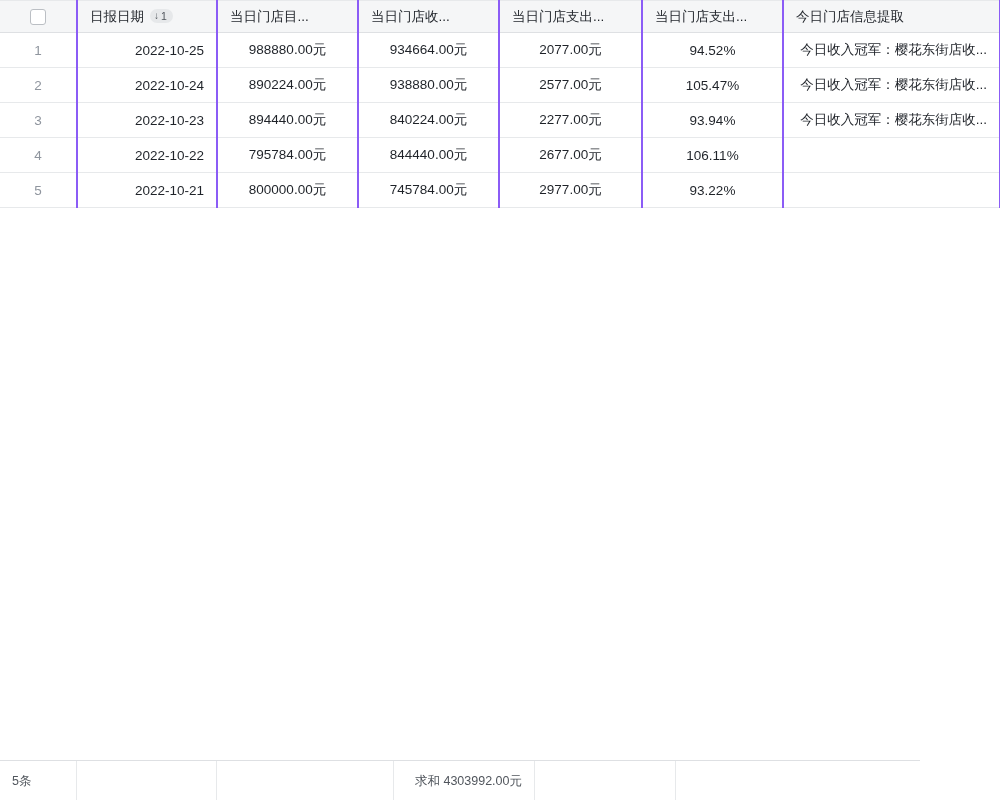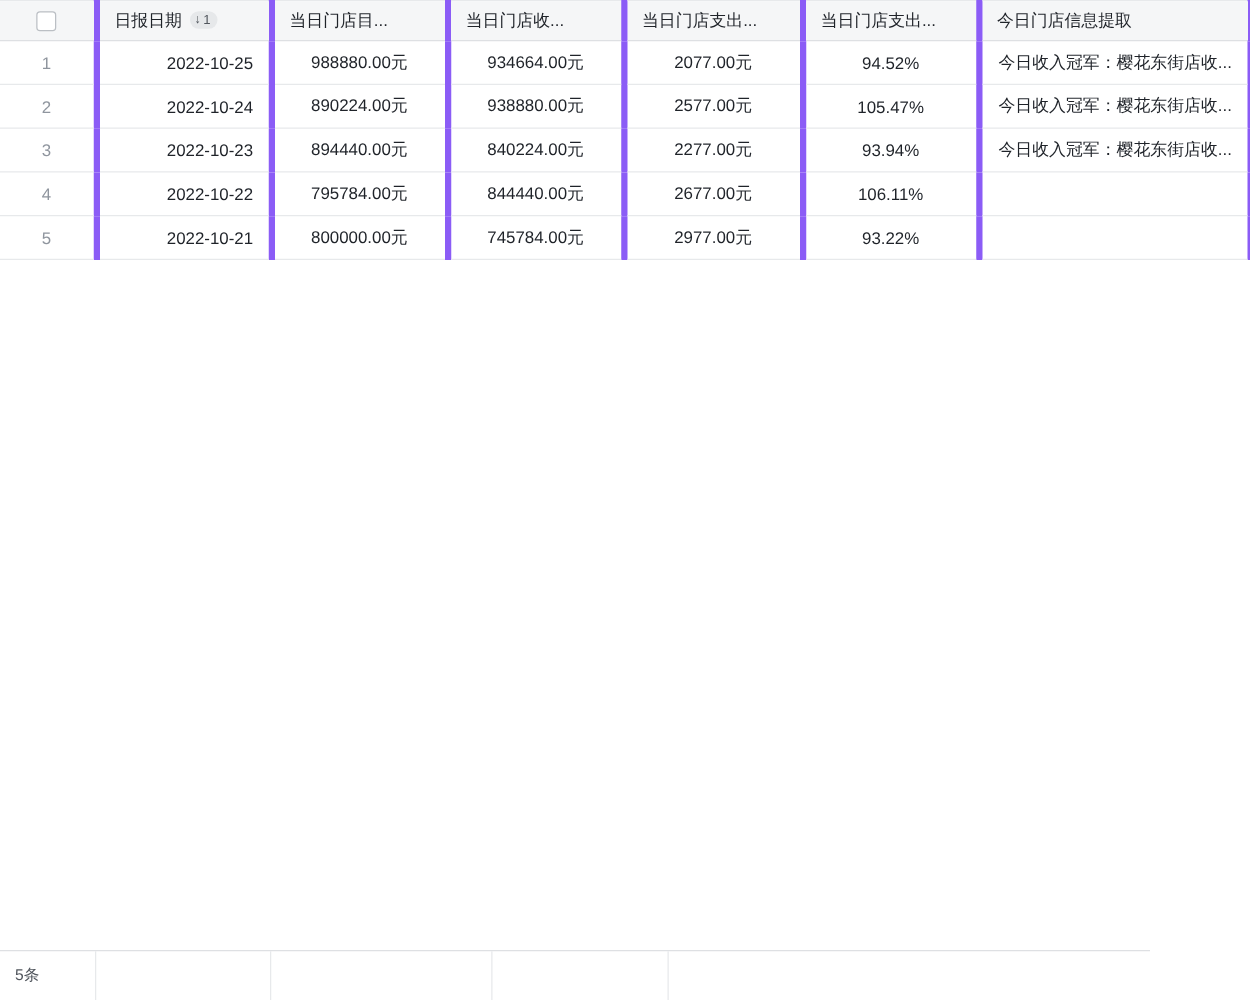--- a/index.html
+++ b/index.html
@@ -17,21 +17,21 @@
     width: 1000px;
     height: 800px;
     box-sizing: border-box;
   }
   table.grid {
     border-collapse: collapse;
     table-layout: fixed;
     width: 1000px;
   }
   table.grid td, table.grid th {
-    border-right: 5px solid #8b5cf6;
+    border-right: 2px solid #8b5cf6;
     border-bottom: 1px solid #e7e9eb;
     padding: 0 12px;
     box-sizing: border-box;
     font-weight: normal;
     font-size: 13.5px;
     overflow: hidden;
     white-space: nowrap;
     text-overflow: ellipsis;
   }
   
@@ -101,21 +101,20 @@
   .footer {
     position: absolute;
     left: 0;
     bottom: 0;
     width: 920px;
     height: 40px;
     border-top: 1px solid #dee0e3;
     box-sizing: border-box;
     display: flex;
     background: #ffffff;
-    align-items: center;
   }
   .footer .cell {
     border-right: 1px solid #e7e9eb;
     box-sizing: border-box;
     height: 40px;
     display: flex;
     align-items: center;
     padding: 0 12px;
     font-size: 13px;
     color: #1f2329;
@@ -212,17 +211,18 @@
         <td class="c-rate num">93.22%</td>
         <td class="c-info txt"></td>
       </tr>
     </tbody>
   </table>
 
   <div class="footer">
     <div class="cell count c-idx">5条</div>
     <div class="cell c-date"></div>
     <div class="cell sum c-goal"></div>
+    <div class="cell sum c-income">求和 4303992.00元</div>
     <div class="cell sum c-rate"></div>
     <div class="cell last c-info"></div>
   </div>
 
 </div>
 
 </body></html>

